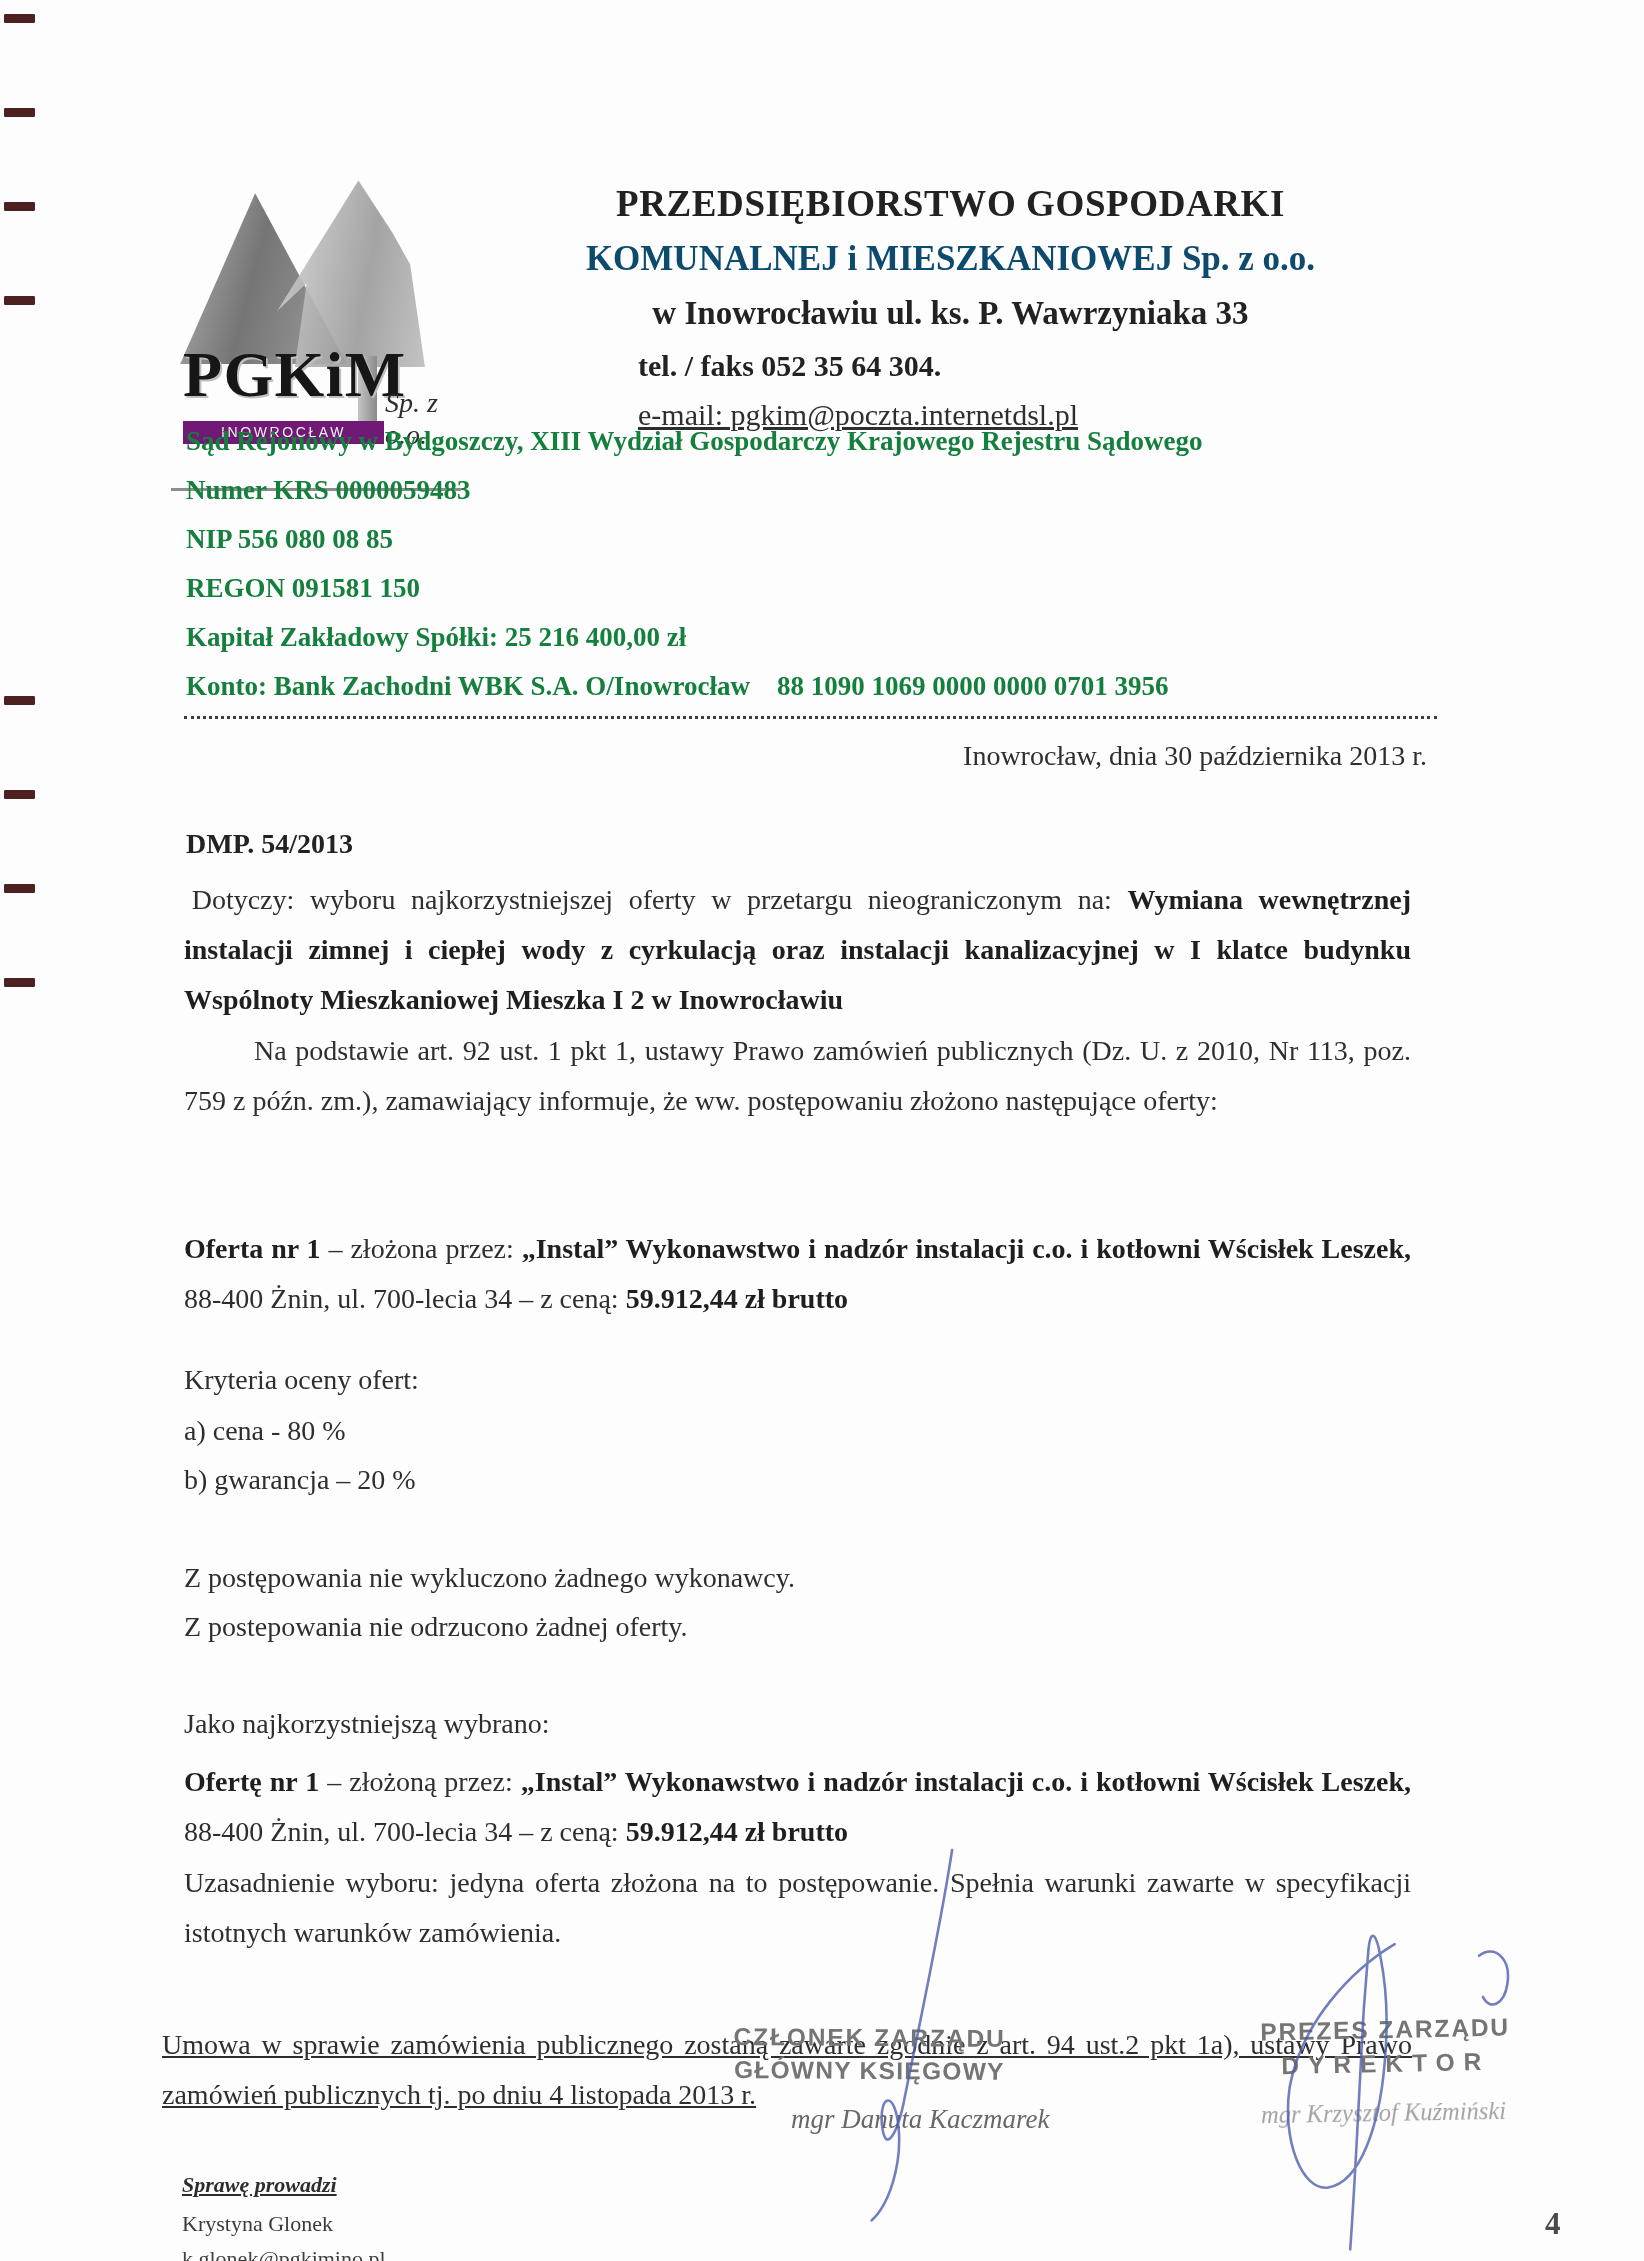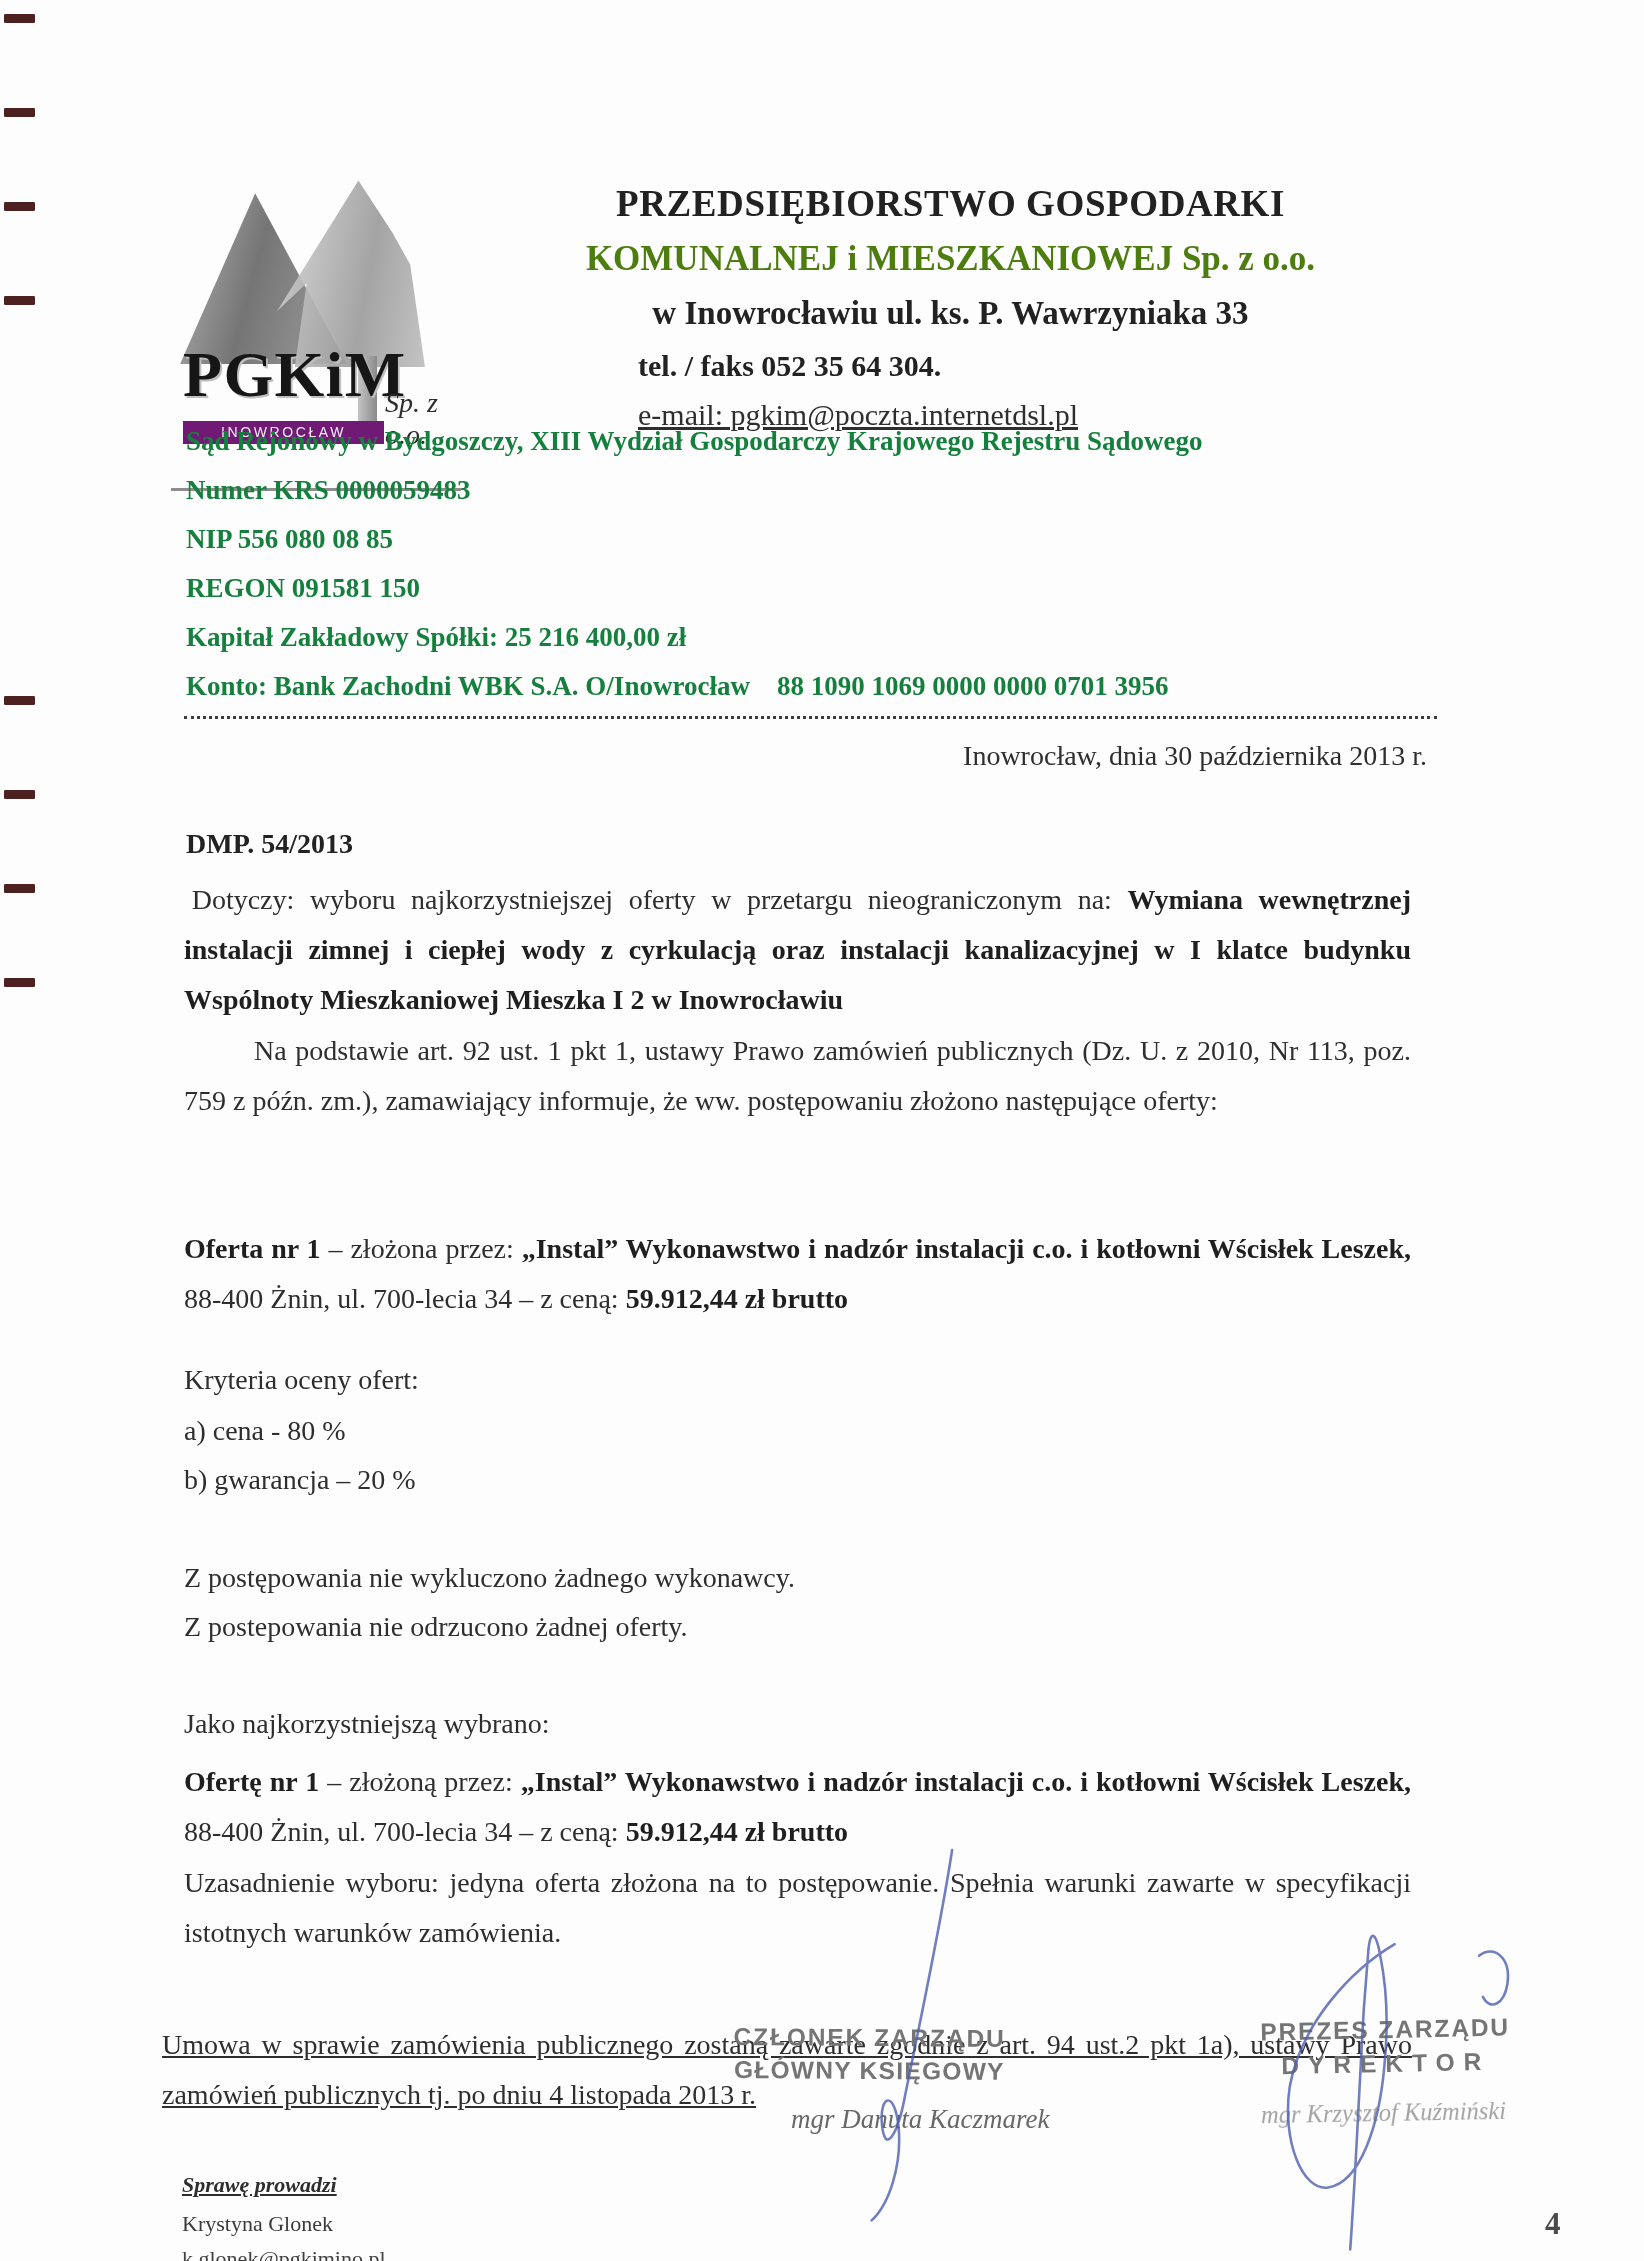--- a/index.html
+++ b/index.html
@@ -28,21 +28,21 @@
     color:#161616;letter-spacing:1.3px;text-shadow:1.9px 1.9px 0 #bfbfbf;line-height:1;}
   .logo-suffix{position:absolute;left:218px;top:213px;font-size:28px;font-style:italic;color:#2d2d2d;}
   .logo-city{position:absolute;left:16px;top:247px;width:201px;height:23px;background:#701a75;
     color:#efefef;font-family:"Liberation Sans",sans-serif;font-size:14px;letter-spacing:2.6px;
     text-align:center;line-height:23px;}
   .logo-rule{position:absolute;left:171px;top:488px;width:290px;height:2.6px;background:#8d8d8d;}
 
   
   .hdr{position:absolute;left:535px;top:182px;width:831px;}
   .hdr .h1{font-size:37px;font-weight:bold;text-align:center;letter-spacing:0.6px;color:#222;}
-  .hdr .h2{font-size:35px;font-weight:bold;text-align:center;margin-top:14px;color:#4d7c0f;}
+  .hdr .h2{font-size:35px;font-weight:bold;text-align:center;margin-top:14px;color:#0c4a6e;}
   .hdr .h3{font-size:33px;font-weight:bold;text-align:center;margin-top:15.5px;color:#222;}
   .hdr .h4{font-size:30px;font-weight:bold;margin-top:17px;margin-left:103px;color:#222;}
   .hdr .h5{font-size:30px;margin-top:15.5px;margin-left:103px;text-decoration:underline;color:#2e2e2e;}
 
   
   .reg{position:absolute;left:186px;top:417px;width:1263px;}
   .reg div{font-size:27px;font-weight:bold;line-height:49px;color:#15803d;white-space:pre-wrap;}
 
   .dotline{position:absolute;left:184px;top:716px;width:1253px;height:0;border-bottom:3.2px dotted #3c3c3c;}
   .dateline{position:absolute;left:184px;top:740px;width:1243px;text-align:right;font-size:28px;color:#2e2e2e;}

